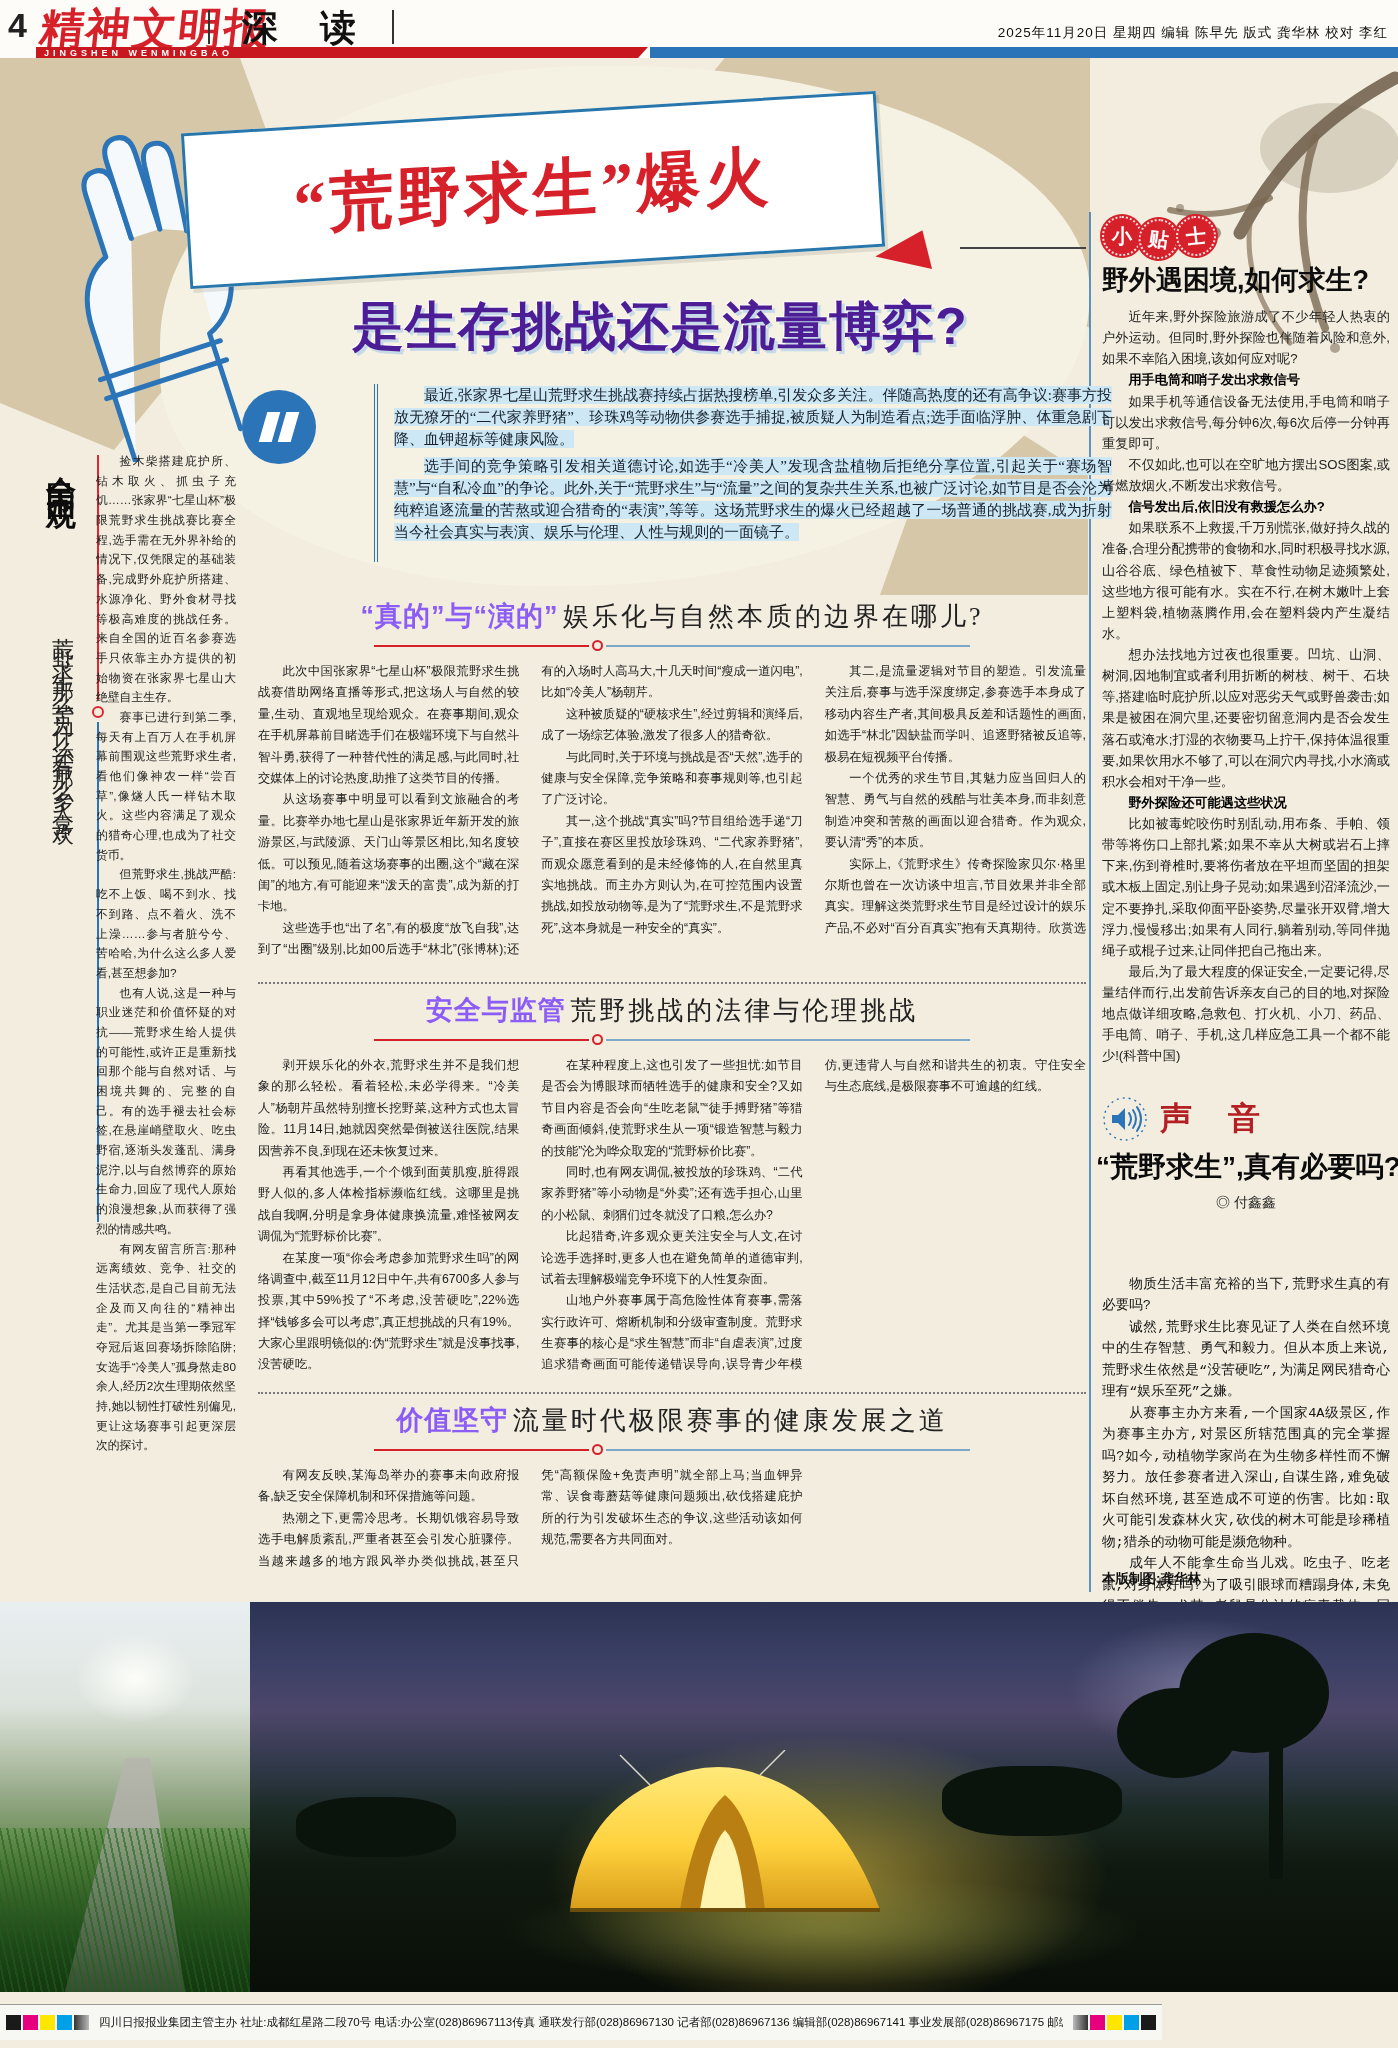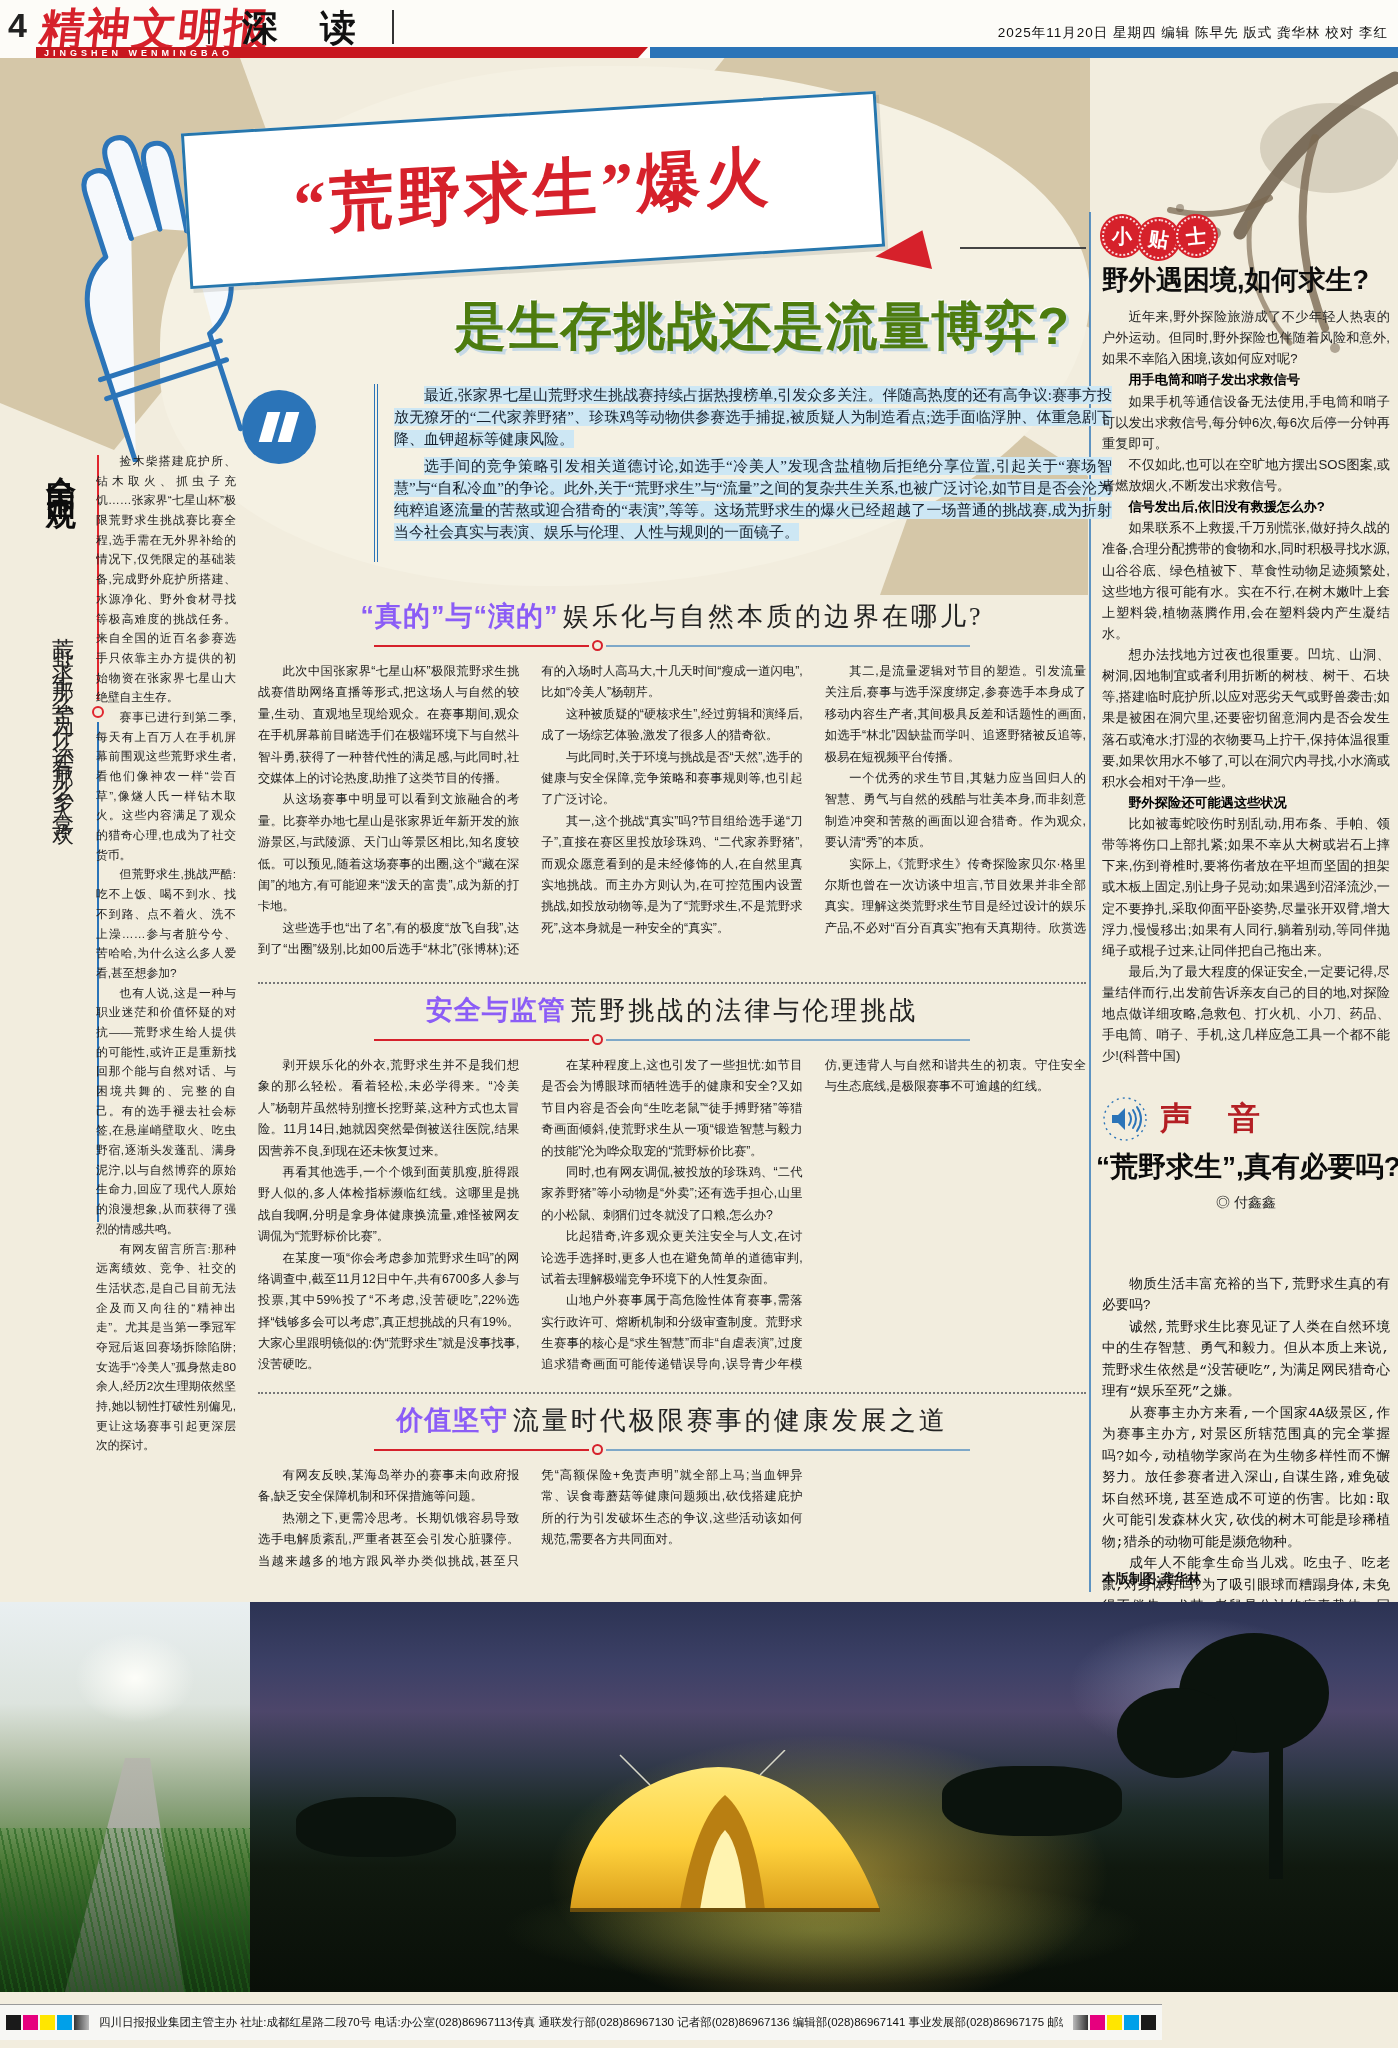--- a/index.html
+++ b/index.html
@@ -36,22 +36,22 @@
 
   
   .banner{left:185px;top:112px;width:690px;height:150px;transform:rotate(-3.5deg);background:#fff;
           border:3px solid #2777ad;box-shadow:3px 4px 0 rgba(60,60,40,.12);display:flex;
           align-items:center;justify-content:center;z-index:5;}
   .banner-text{font-family:"Liberation Serif",serif;font-size:64px;font-weight:900;color:#d6212b;
                letter-spacing:4px;white-space:nowrap;transform:skewX(-3deg);}
   .flag{left:876px;top:236px;width:0;height:0;border-top:14px solid transparent;
         border-bottom:26px solid transparent;border-right:52px solid #d6212b;
         transform:rotate(-14deg);z-index:6;}
-  .headline{left:250px;top:292px;width:820px;text-align:right;font-size:52px;font-weight:900;
-            color:#4d7c0f;letter-spacing:1px;z-index:5;white-space:nowrap;
+  .headline{left:250px;top:292px;width:820px;text-align:center;font-size:52px;font-weight:900;
+            color:#4c1d95;letter-spacing:1px;z-index:5;white-space:nowrap;
             text-shadow:3px 3px 0 #c6d9e6,-1px -1px 0 #ffffff;}
   .quote-ic{left:242px;top:390px;width:74px;height:74px;background:#2b74b8;border-radius:50%;
             display:flex;align-items:center;justify-content:center;z-index:5;}
   .qbar{display:inline-block;width:13px;height:30px;background:#fff;transform:skewX(-16deg);margin:0 3px;}
   .intro{left:346px;top:384px;width:718px;height:178px;border-left:4px double #2b74b8;padding-left:16px;
          font-family:"Liberation Serif",serif;font-size:15px;line-height:1.48;color:#17222e;
          text-align:justify;overflow:hidden;z-index:5;margin-left:28px;}
   .intro p{margin:0 0 4px 0;text-indent:2em;}
   .intro .hl{background:#cde7f4;box-decoration-break:clone;-webkit-box-decoration-break:clone;padding:1px 0;}
 

